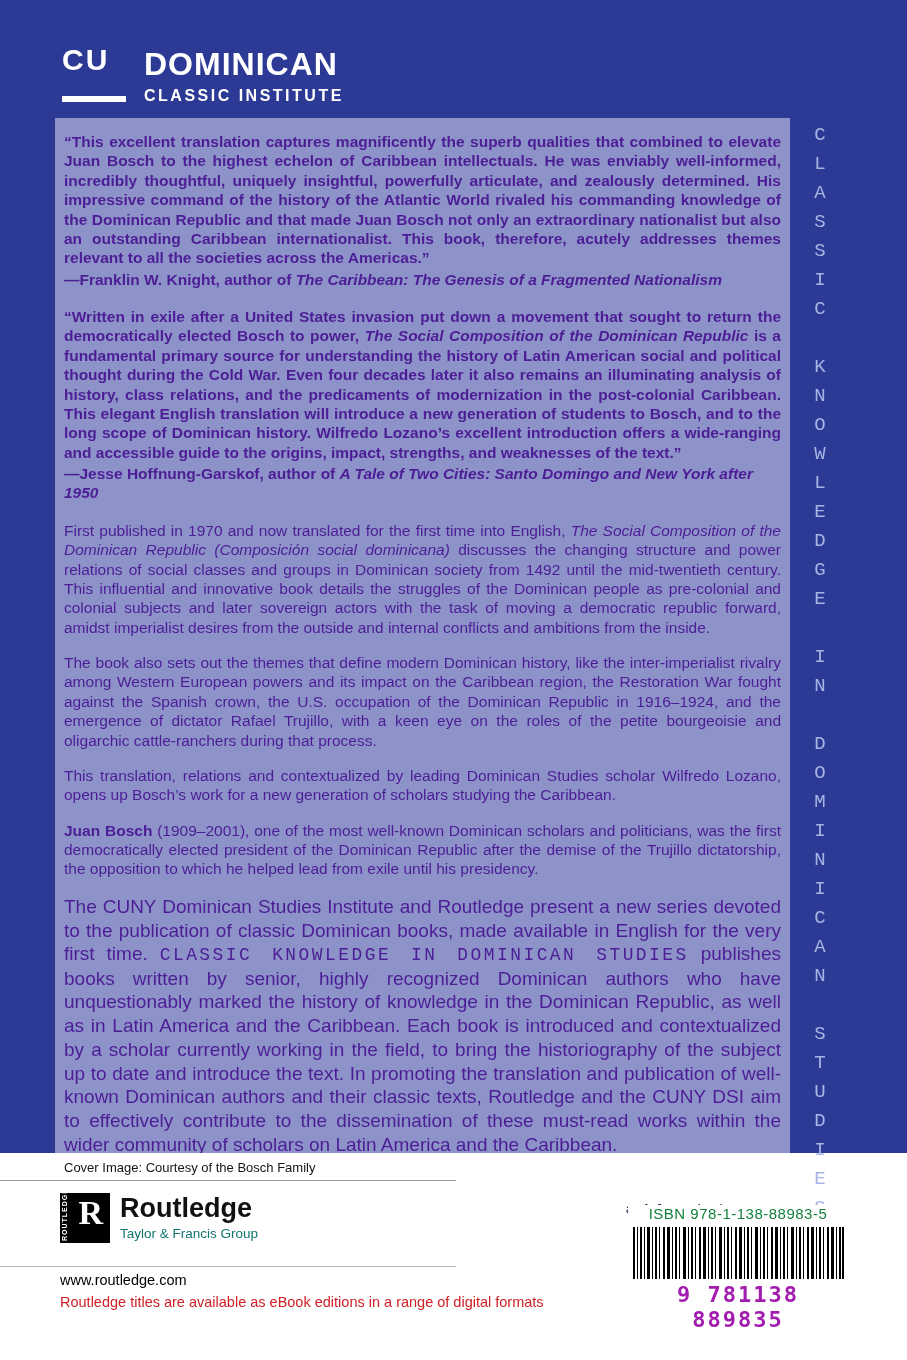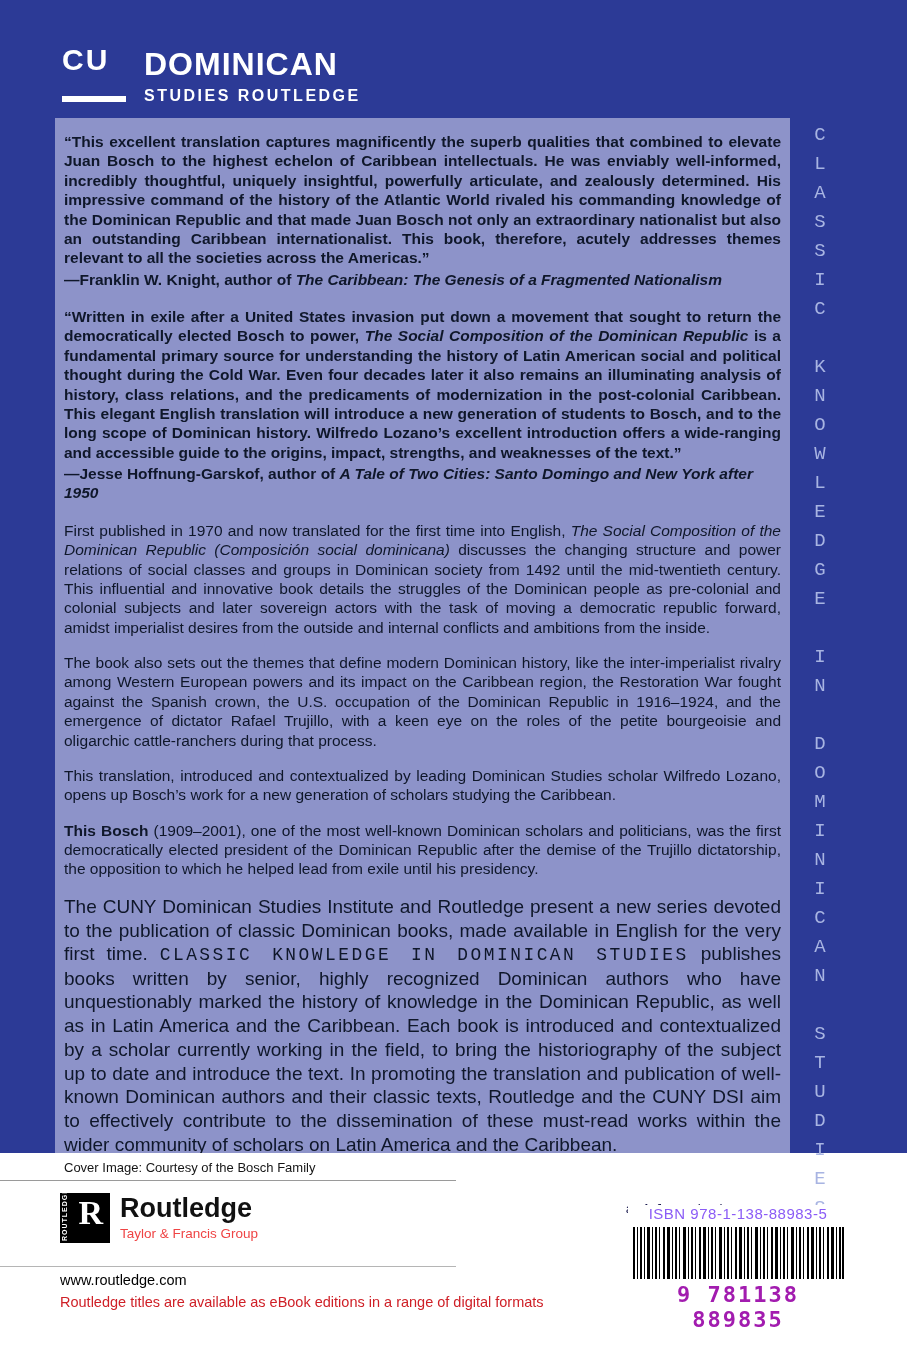--- a/index.html
+++ b/index.html
@@ -17,21 +17,21 @@
   .cuny-row { font-size:30px; line-height:0.95; letter-spacing:2px; }
   .cuny-bar { width:64px; height:6px; background:#fff; margin:3px 0; }
   .brand { color:#fff; margin-top:2px; }
   .brand-title { font-size:32px; font-weight:bold; letter-spacing:1px; line-height:1; }
   .brand-sub { font-size:16px; font-weight:bold; letter-spacing:2.5px; margin-top:7px; }
 
   
   .panel {
     position:absolute; left:55px; top:118px; width:735px; height:1035px;
     background:var(--panel-bg, #8d93c9); padding:14px 9px 0 9px; box-sizing:border-box;
-    color:#0f172a; overflow:hidden;
+    color:#4c1d95; overflow:hidden;
   }
   .quote { font-weight:bold; font-size:15.5px; line-height:1.25; text-align:justify; margin:0 0 2px 0; }
   .attr  { font-weight:bold; font-size:15.5px; line-height:1.25; margin:0 0 18px 0; }
   .para  { font-size:15.5px; line-height:1.25; text-align:justify; margin:0 0 16px 0; }
   .series { font-size:19px; }
   .category { font-size:15.5px; letter-spacing:0.5px; margin-top:2px; }
   .seg-i { font-style:italic; }
   .seg-b { font-weight:bold; }
   .seg-sp { font-family:"Liberation Mono", monospace; letter-spacing:2.5px; font-size:0.94em; }
 
@@ -48,28 +48,28 @@
   .credit { position:absolute; top:7px; left:64px; font-size:13px; color:#151515; }
   .rule-a { position:absolute; top:27px; left:0; width:456px; height:1px; background:#9a9a9a; }
   .pub { position:absolute; top:40px; left:60px; display:flex; align-items:center; gap:10px; }
   .r-square { width:50px; height:50px; background:#000; position:relative; flex:0 0 auto; }
   .r-letter { position:absolute; right:7px; top:1px; color:#fff; font-family:"Liberation Serif", serif; font-weight:bold; font-size:34px; }
   .r-vert {
     position:absolute; left:1px; top:48px; transform-origin:0 0; transform:rotate(-90deg);
     color:#fff; font-size:7px; letter-spacing:1px; font-weight:bold; font-family:"Liberation Sans", sans-serif;
   }
   .pub-name { font-size:27px; font-weight:bold; color:#111; line-height:1; }
-  .pub-group { font-size:13.5px; color:#ef4444; margin-top:4px; }
+  .pub-group { font-size:13.5px; color:#0f766e; margin-top:4px; }
   .rule-b { position:absolute; top:113px; left:0; width:456px; height:1px; background:#b5b5b5; }
   .website { position:absolute; top:119px; left:60px; font-size:14.5px; color:#000; }
   .ebook { position:absolute; top:141px; left:60px; font-size:14.5px; color:var(--accent-red, #cf2027); }
 
   .informa { position:absolute; top:48px; right:62px; font-size:13.5px; color:#1a1a4e; }
   .barcode-box { position:absolute; top:52px; left:628px; width:220px; background:#fff; }
-  .isbn { font-size:15px; text-align:center; letter-spacing:0.5px; margin:0 0 5px 0; color:#8b5cf6; }
+  .isbn { font-size:15px; text-align:center; letter-spacing:0.5px; margin:0 0 5px 0; color:#15803d; }
   .bars { display:block; width:212px; height:52px; margin:0 auto; }
   .bc-num {
     font-family:"DejaVu Sans Mono", monospace; font-size:22px; font-weight:bold;
     text-align:center; letter-spacing:2px; margin-top:3px; color:#a21caf;
   }
 </style>
 </head>
 <body>
 
 <div class="page">
@@ -77,35 +77,35 @@
   <div class="cover">
 
     <div class="header">
       <div class="cuny-logo">
         <div class="cuny-row">CU</div>
         <div class="cuny-bar"></div>
         <div class="cuny-row">NY</div>
       </div>
       <div class="brand">
         <div class="brand-title">DOMINICAN</div>
-        <div class="brand-sub">STUDIES ROUTLEDGE</div>
+        <div class="brand-sub">CLASSIC INSTITUTE</div>
       </div>
     </div>
 
     <div class="panel">
       <p class="quote"><span>“This excellent translation captures magnificently the superb qualities that combined to elevate Juan Bosch to the highest echelon of Caribbean intellectuals. He was enviably well-informed, incredibly thoughtful, uniquely insightful, powerfully articulate, and zealously determined. His impressive command of the history of the Atlantic World rivaled his commanding knowledge of the Dominican Republic and that made Juan Bosch not only an extraordinary nationalist but also an outstanding Caribbean internationalist. This book, therefore, acutely addresses themes relevant to all the societies across the Americas.”</span></p>
       <p class="attr"><span>—Franklin W. Knight, author of </span><span class="seg-i">The Caribbean: The Genesis of a Fragmented Nationalism</span></p>
 
       <p class="quote"><span>“Written in exile after a United States invasion put down a movement that sought to return the democratically elected Bosch to power, </span><span class="seg-i">The Social Composition of the Dominican Republic</span><span> is a fundamental primary source for understanding the history of Latin American social and political thought during the Cold War. Even four decades later it also remains an illuminating analysis of history, class relations, and the predicaments of modernization in the post-colonial Caribbean. This elegant English translation will introduce a new generation of students to Bosch, and to the long scope of Dominican history. Wilfredo Lozano’s excellent introduction offers a wide-ranging and accessible guide to the origins, impact, strengths, and weaknesses of the text.”</span></p>
       <p class="attr"><span>—Jesse Hoffnung-Garskof, author of </span><span class="seg-i">A Tale of Two Cities: Santo Domingo and New York after 1950</span></p>
 
       <p class="para"><span>First published in 1970 and now translated for the first time into English, </span><span class="seg-i">The Social Composition of the Dominican Republic (Composición social dominicana)</span><span> discusses the changing structure and power relations of social classes and groups in Dominican society from 1492 until the mid-twentieth century. This influential and innovative book details the struggles of the Dominican people as pre-colonial and colonial subjects and later sovereign actors with the task of moving a democratic republic forward, amidst imperialist desires from the outside and internal conflicts and ambitions from the inside.</span></p>
       <p class="para"><span>The book also sets out the themes that define modern Dominican history, like the inter-imperialist rivalry among Western European powers and its impact on the Caribbean region, the Restoration War fought against the Spanish crown, the U.S. occupation of the Dominican Republic in 1916–1924, and the emergence of dictator Rafael Trujillo, with a keen eye on the roles of the petite bourgeoisie and oligarchic cattle-ranchers during that process.</span></p>
-      <p class="para"><span>This translation, introduced and contextualized by leading Dominican Studies scholar Wilfredo Lozano, opens up Bosch’s work for a new generation of scholars studying the Caribbean.</span></p>
-      <p class="para"><span class="seg-b">This Bosch</span><span> (1909–2001), one of the most well-known Dominican scholars and politicians, was the first democratically elected president of the Dominican Republic after the demise of the Trujillo dictatorship, the opposition to which he helped lead from exile until his presidency.</span></p>
+      <p class="para"><span>This translation, relations and contextualized by leading Dominican Studies scholar Wilfredo Lozano, opens up Bosch’s work for a new generation of scholars studying the Caribbean.</span></p>
+      <p class="para"><span class="seg-b">Juan Bosch</span><span> (1909–2001), one of the most well-known Dominican scholars and politicians, was the first democratically elected president of the Dominican Republic after the demise of the Trujillo dictatorship, the opposition to which he helped lead from exile until his presidency.</span></p>
       <p class="para series"><span>The CUNY Dominican Studies Institute and Routledge present a new series devoted to the publication of classic Dominican books, made available in English for the very first time. </span><span class="seg-sp">CLASSIC KNOWLEDGE IN DOMINICAN STUDIES</span><span> publishes books written by senior, highly recognized Dominican authors who have unquestionably marked the history of knowledge in the Dominican Republic, as well as in Latin America and the Caribbean. Each book is introduced and contextualized by a scholar currently working in the field, to bring the historiography of the subject up to date and introduce the text. In promoting the translation and publication of well-known Dominican authors and their classic texts, Routledge and the CUNY DSI aim to effectively contribute to the dissemination of these must-read works within the wider community of scholars on Latin America and the Caribbean.</span></p>
 
       <div class="category">CARIBBEAN STUDIES/RACE AND ETHNICITY</div>
     </div>
 
     <div class="spine">
       <div class="spine-text">CLASSIC KNOWLEDGE IN DOMINICAN STUDIES</div>
     </div>
 
   </div>

